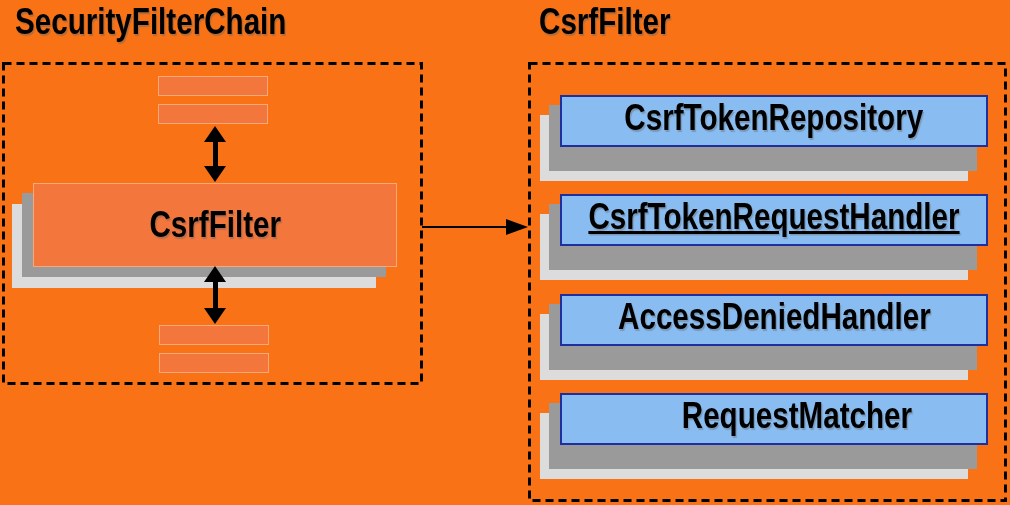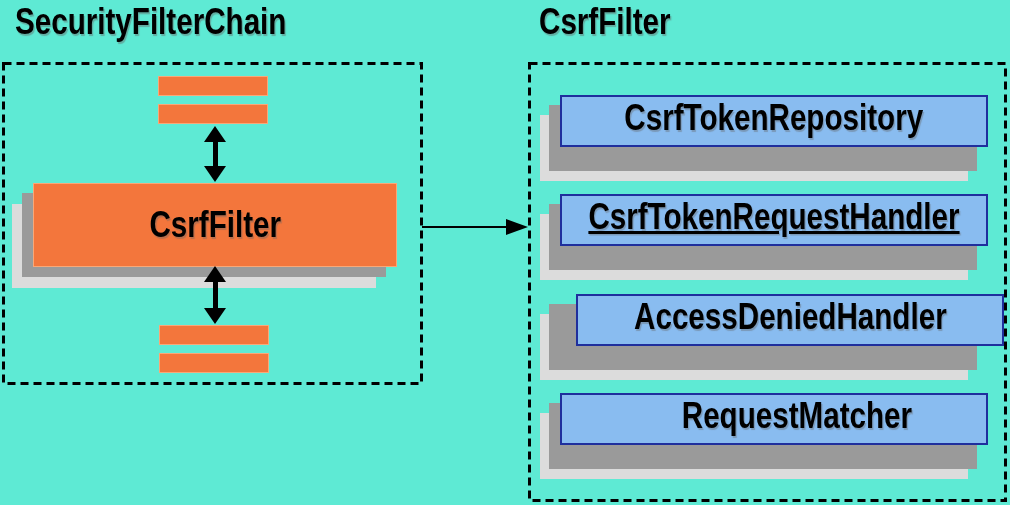--- a/index.html
+++ b/index.html
@@ -11,21 +11,21 @@
     --shadow-light: #DCDCDC;
     --line-color: #000000;
   }
   * { margin: 0; padding: 0; box-sizing: border-box; }
   html, body {
     width: 1010px; height: 505px;
     background: #ffffff;
     font-family: "Liberation Sans", sans-serif;
     overflow: hidden;
   }
-  .canvas { position: relative; width: 1010px; height: 505px; background: #5eead4; }
+  .canvas { position: relative; width: 1010px; height: 505px; background: #f97316; }
 
   .title {
     position: absolute;
     font-size: 37px;
     font-weight: bold;
     color: #000;
     white-space: nowrap;
     transform: scaleX(0.8);
     transform-origin: 0 50%;
     text-shadow: 1.5px 1.5px 1px rgba(100,100,100,0.45);
@@ -161,21 +161,21 @@
   </div>
 
   <div class="shadow light blue-shadow" style="left:540px; top:214px;"></div>
   <div class="shadow dark blue-shadow" style="left:549px; top:204px;"></div>
   <div class="blue-box" style="top:194px;text-decoration:underline;">
     <span class="label">CsrfTokenRequestHandler</span>
   </div>
 
   <div class="shadow light blue-shadow" style="left:540px; top:314px;"></div>
   <div class="shadow dark blue-shadow" style="left:549px; top:304px;"></div>
-  <div class="blue-box" style="top:294px;margin-left:16px;">
+  <div class="blue-box" style="top:294px;">
     <span class="label">AccessDeniedHandler</span>
   </div>
 
   <div class="shadow light blue-shadow" style="left:540px; top:413px;"></div>
   <div class="shadow dark blue-shadow" style="left:549px; top:403px;"></div>
   <div class="blue-box" style="top:393px;padding-left:45px;">
     <span class="label">RequestMatcher</span>
   </div>
 
 </div>

